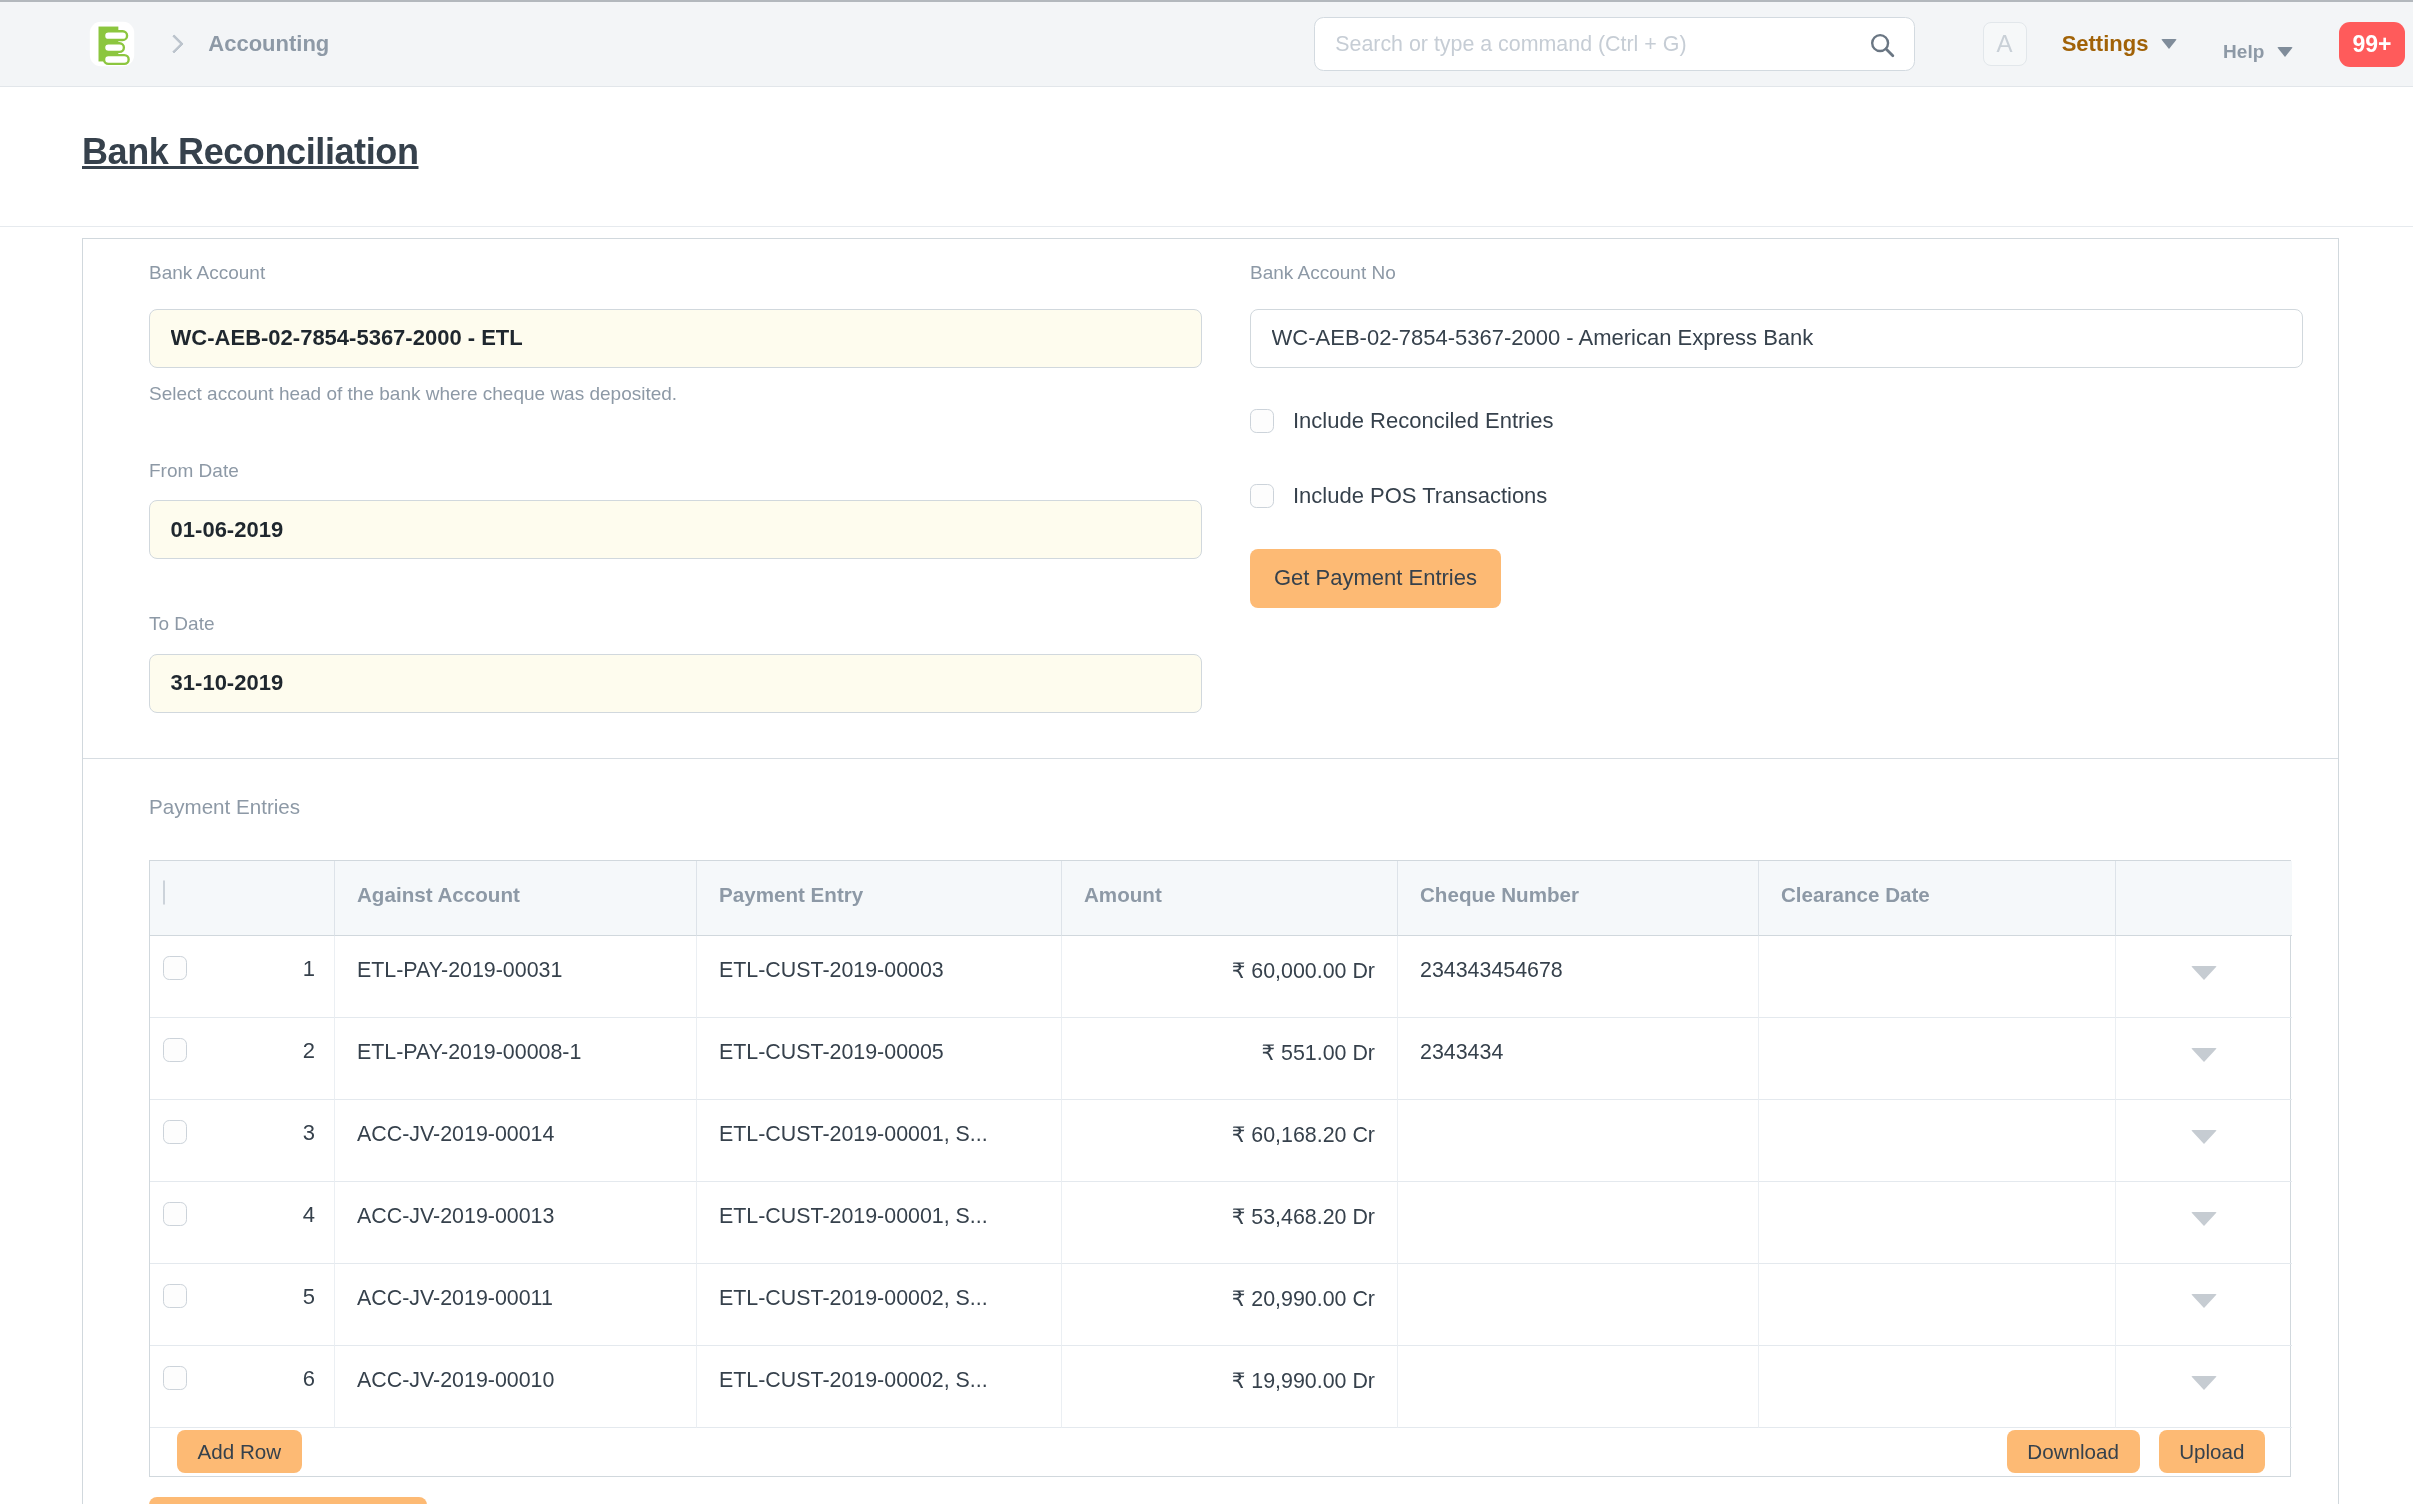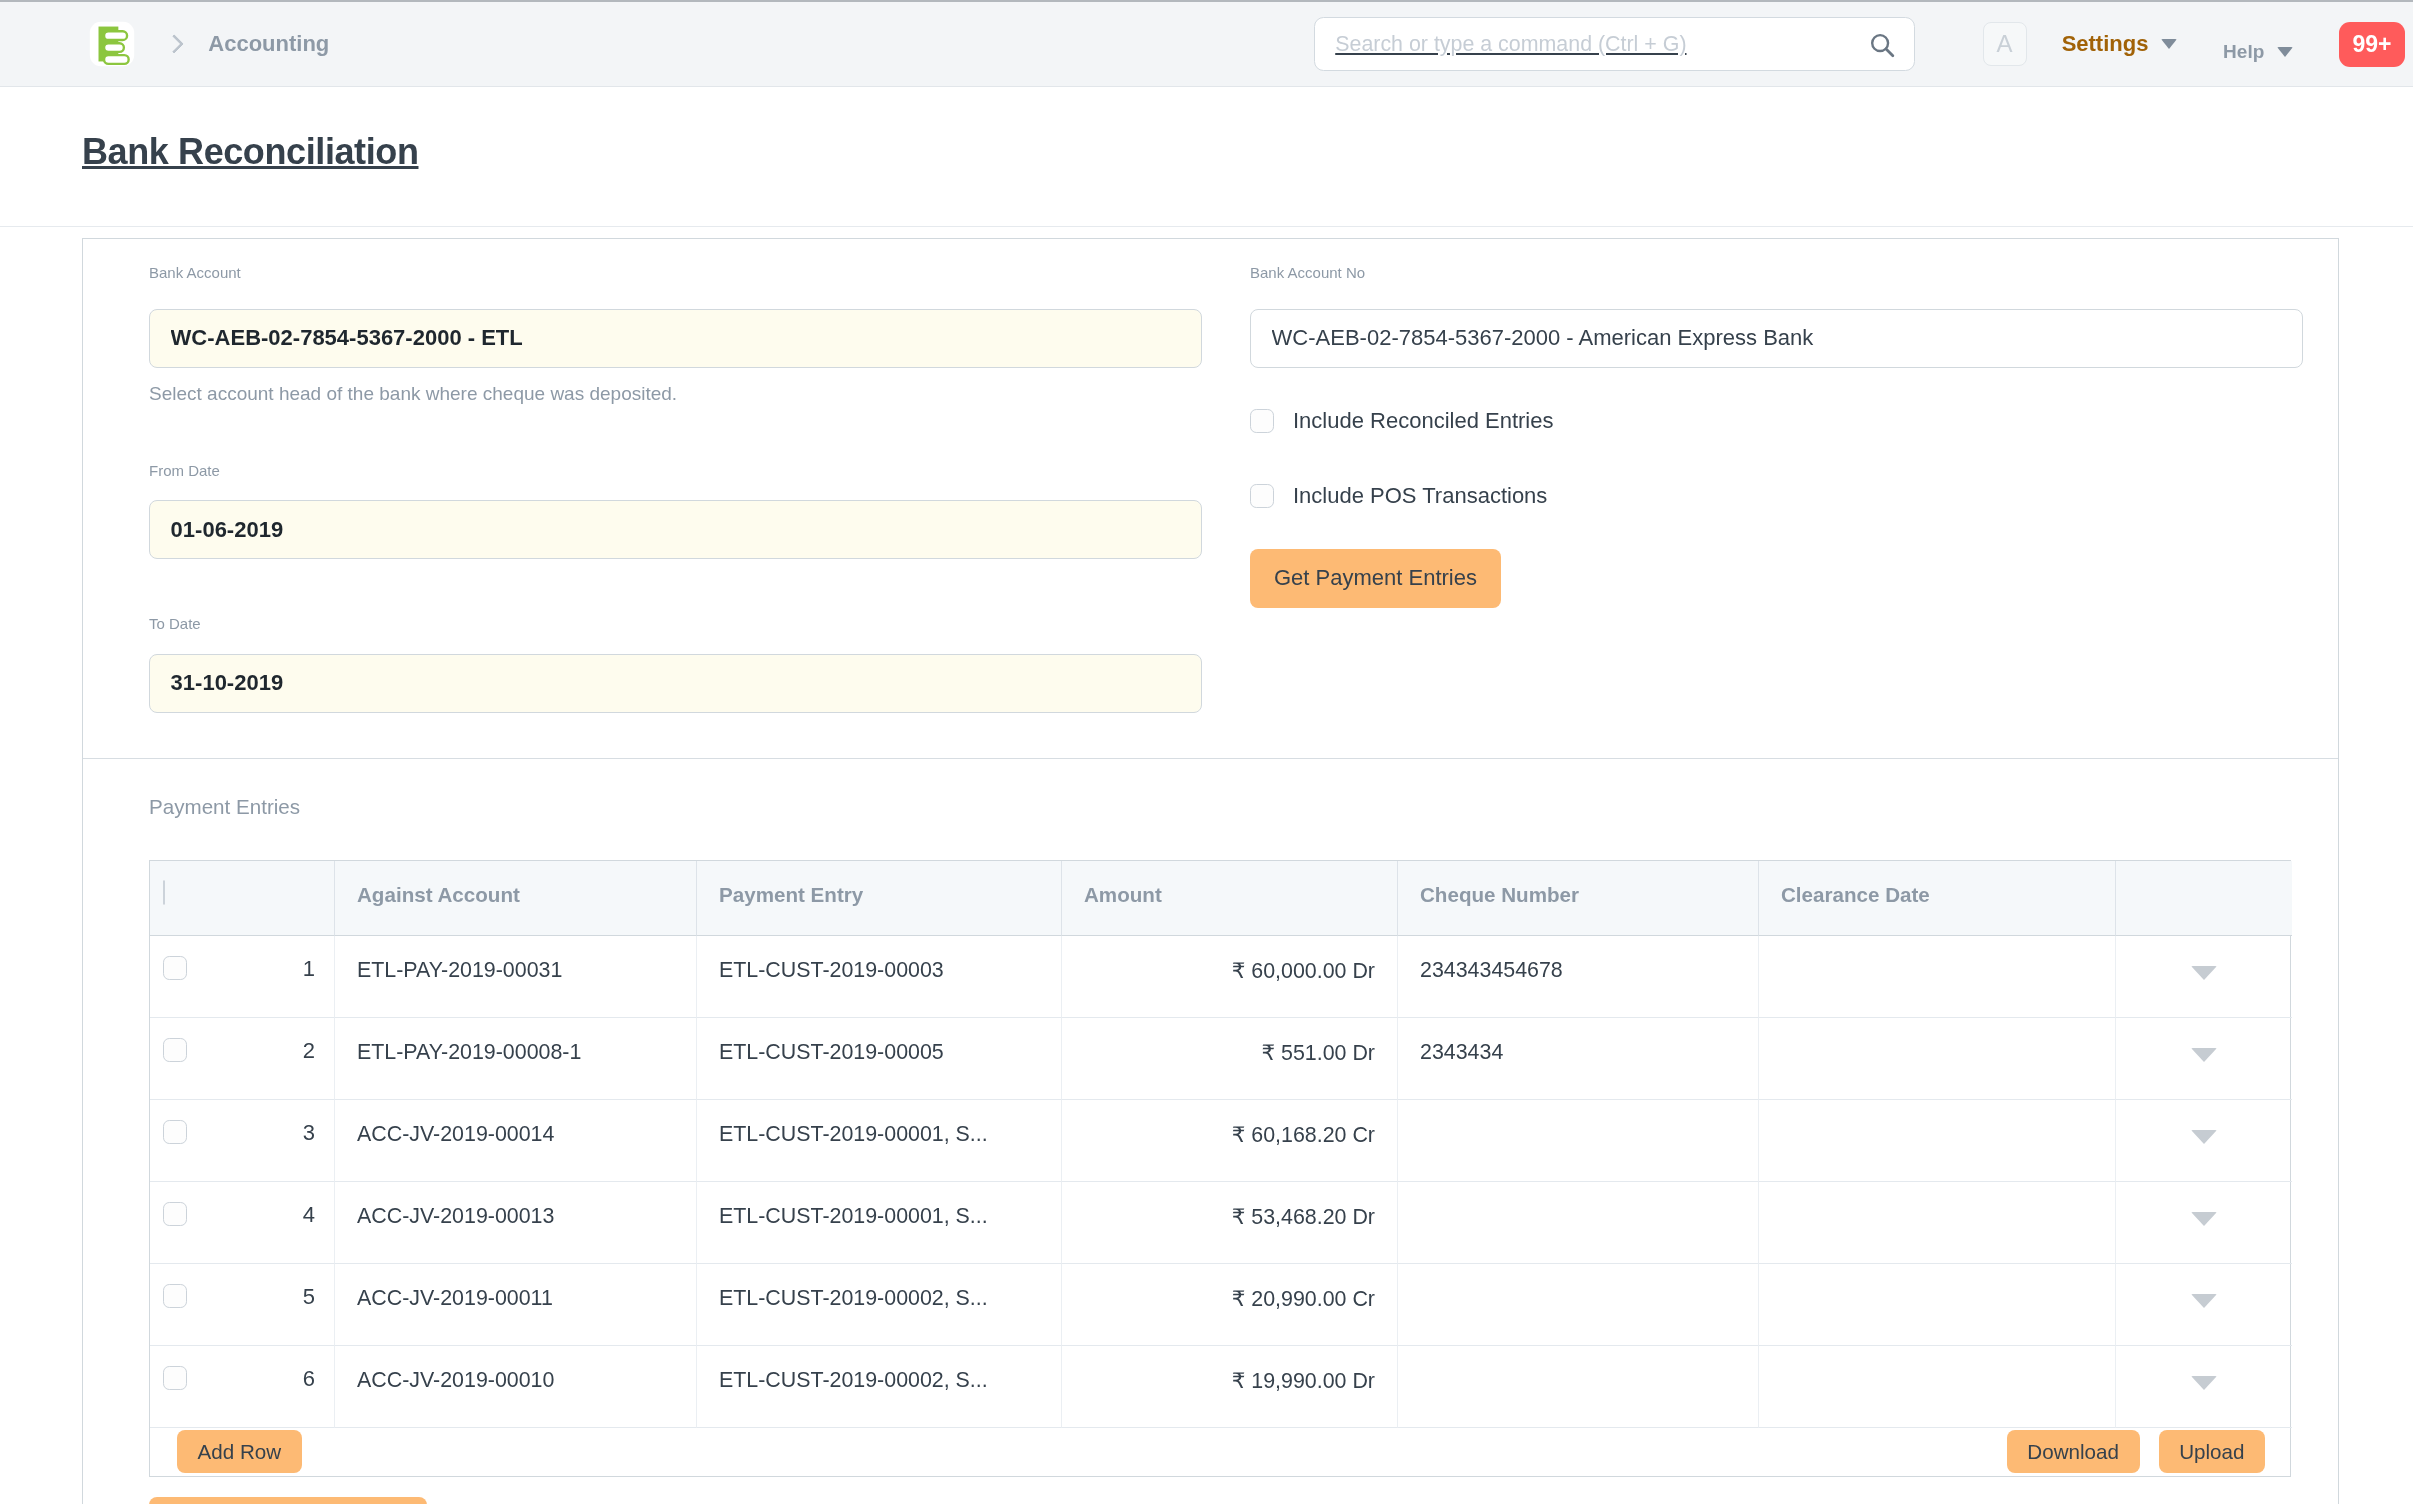--- a/index.html
+++ b/index.html
@@ -10,21 +10,21 @@
   
   .navbar { height:85px; background:#f3f5f7; border-bottom:0.8px solid #e2e6ea;
     display:flex; align-items:center; }
   .logo { margin-left:89px; width:46px; height:46px; flex:0 0 auto; cursor:pointer; }
   .crumb-chev { margin-left:32px; width:14.3px; height:14.3px; border-top:3.2px solid #bcc4cd;
     border-right:3.2px solid #bcc4cd; transform:rotate(45deg); border-radius:1.6px; }
   .crumb { margin-left:27px; font-size:22px; font-weight:700; color:#8d99a6; cursor:pointer; }
   .search { margin-left:auto; position:relative; width:601px; height:54px; background:#fff;
     border:0.8px solid #d3dae0; border-radius:9.5px; }
   .search input { width:100%; height:100%; border:none; outline:none; background:transparent;
-    padding:0 63px 0 20.6px; font-size:21.4px; color:#36414c; font-family:inherit;text-decoration:underline; }
+    padding:0 63px 0 20.6px; font-size:21.4px; color:#36414c; font-family:inherit; }
   .search input::placeholder { color:#c6cdd5; }
   .search-ic { position:absolute; right:17.4px; top:13.5px; }
   .abox { margin-left:68px; width:44px; height:44px; border:1.6px solid #e2e7eb; border-radius:8px;
     background:#f6f8f9; display:flex; align-items:center; justify-content:center;
     font-size:24px; color:#c9d0d7; cursor:pointer; }
   .navitem { display:flex; align-items:center; font-size:22px; font-weight:700; color:#a16207; cursor:pointer; }
   .navitem.settings { margin-left:35px; }
   .navitem.help { margin-left:46px; }
   .caret { width:0; height:0; border-left:8.7px solid transparent; border-right:8.7px solid transparent;
     border-top:10.3px solid #7f8c9a; margin-left:12.7px; border-radius:1.6px; }
@@ -34,21 +34,21 @@
   
   .titleband { height:140px; background:#fff; border-bottom:0.8px solid #e6eaee; padding:44px 0 0 82px;text-decoration:underline; }
   .titleband h1 { font-size:36px; font-weight:700; color:#36414c; letter-spacing:-0.4px; }
 
   
   .card { margin:10.3px 0 0 82px; width:2257px; border:0.8px solid #d1d8dd; border-bottom:none;
     background:#fff; min-height:1269px; }
   .sec1 { display:flex; padding:22px 35px 45px 66px; border-bottom:0.8px solid #d7dde2; }
   .col { width:1055px; }
   .col.right { margin-left:48px; }
-  .flabel { font-size:15px; line-height:24px; color:#8d99a6; }
+  .flabel { font-size:19px; line-height:24px; color:#8d99a6; }
   .finput { display:block; width:100%; height:59px; border:0.8px solid #d1d8dd; border-radius:8px;
     padding:0 20.6px; font-size:22px; font-family:inherit; color:#36414c; background:#fff; outline:none; }
   .finput.cream { background:#fefcee; font-weight:700; color:#1f272e; }
   .m-input { margin-top:24px; }
   .help { margin-top:14.3px; font-size:19px; line-height:24px; color:#8d99a6; }
   .m-label { margin-top:53px; }
   .m-input2 { margin-top:17.4px; }
   .cbrow { display:flex; align-items:center; cursor:pointer; }
   .cbrow.first { margin-top:40px; }
   .cbrow.second { margin-top:49px; }

